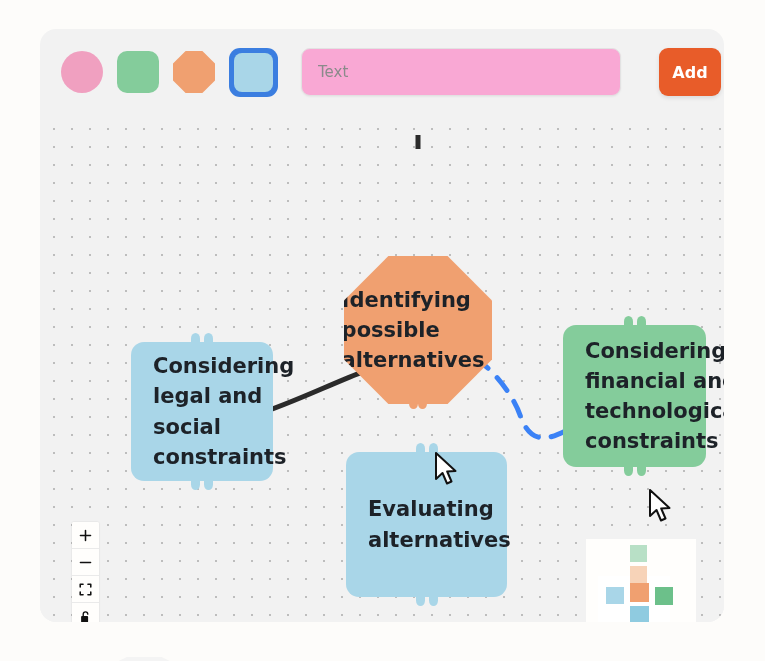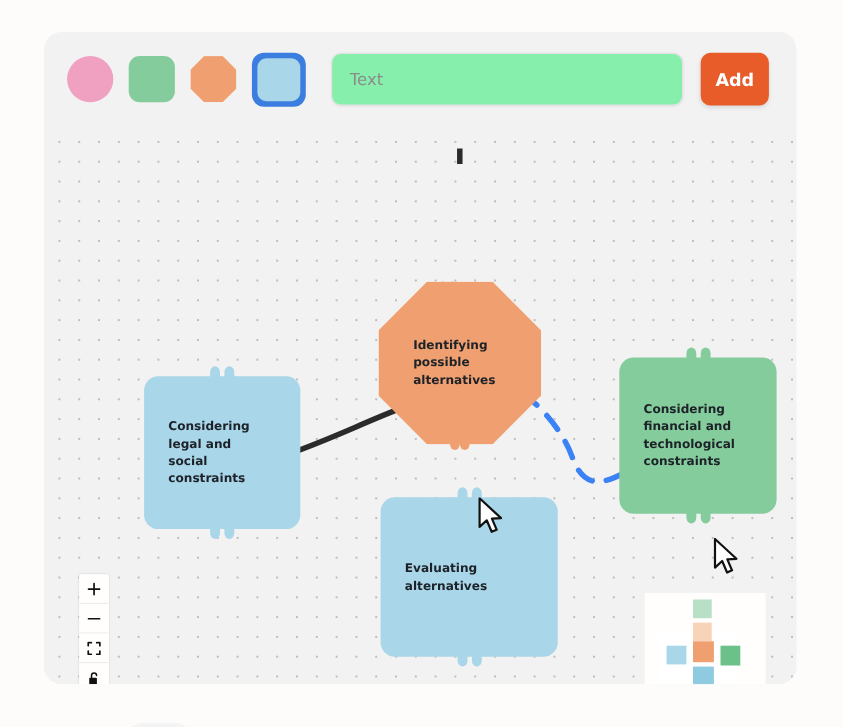--- a/index.html
+++ b/index.html
@@ -72,36 +72,36 @@
     width: 49px; height: 49px;
   }
   .shape-btn.selected .shape-swatch { width: 39px; height: 39px; border-radius: 8px; }
 
   #text-input {
     flex: none;
     width: 320px;
     height: 48px;
     border-radius: 9px;
     border: 1px solid #e2e2e2;
-    background: #86efac;
+    background: #f9a8d4;
     padding: 0 16px;
     font-family: "DejaVu Sans", sans-serif;
     font-size: 15px;
     color: #555;
     outline: none;
     box-shadow: 0 1px 2px rgba(0,0,0,0.05);
     margin-left: 9px;
   }
   #text-input::placeholder { color: #8b8b8b; }
 
   #add-button {
     flex: none;
     width: 62px;
     height: 48px;
-    margin-left: 2px;
+    margin-left: 24px;
     border: none;
     border-radius: 9px;
     background: #e85c29;
     color: #fff;
     font-family: "DejaVu Sans", sans-serif;
     font-size: 16px;
     font-weight: 600;
     cursor: pointer;
     box-shadow: 0 2px 4px rgba(0,0,0,0.10);
   }
@@ -121,21 +121,21 @@
 
   
   .node {
     position: absolute;
     display: flex;
     align-items: center;
     z-index: 10;
   }
   .node-label {
     font-family: "DejaVu Sans", sans-serif;
-    font-size: 11px;
+    font-size: 21px;
     font-weight: 600;
     color: #1d2228;
     line-height: 1.44;
     white-space: pre-line;
     padding-left: 22px;
     padding-right: 10px;
   }
 
   
   .handle {

